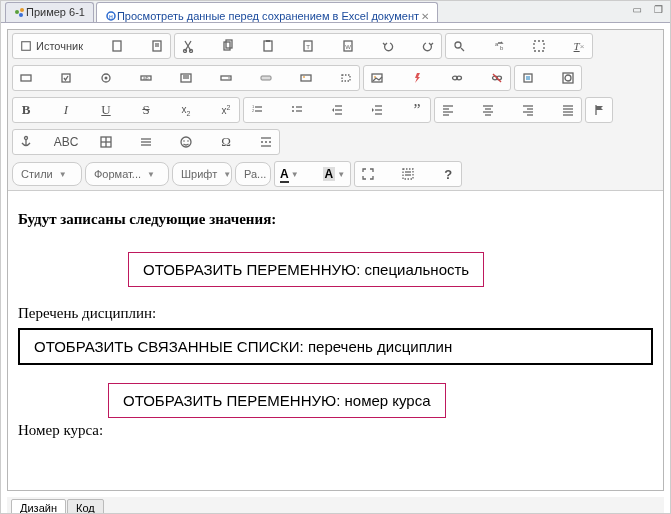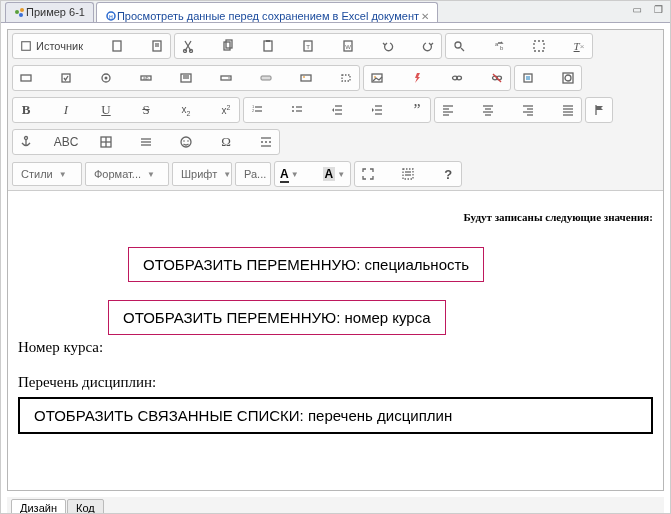--- a/index.html
+++ b/index.html
@@ -100,21 +100,21 @@
     height: 22px;
     padding: 0 6px;
     cursor: pointer;
     color: #444;
     font-size: 11px;
   }
   .combo {
     display: flex;
     align-items: center;
     border: 1px solid #ccc;
-    border-radius: 2px;
+    border-radius: 8px;
     background: #fdfdfd;
     height: 24px;
     padding: 0 4px 0 8px;
     color: #666;
     font-size: 11px;
     cursor: pointer;
     gap: 6px;
   }
   .combo .caret { color:#888; font-size:8px; }
   .colorbtn {
@@ -129,24 +129,24 @@
     flex: 1;
     background: #fff;
     border-top: 1px solid #ccc;
     overflow-y: scroll;
     padding: 14px 10px;
     font-family: "Times New Roman", serif;
     font-size: 15px;
     color: #000;
   }
   .content-title {
-    text-align: right;
+    text-align: left;
     font-weight: bold;
     margin: 6px 0 24px;
-    font-size: 11px;
+    font-size: 15px;
   }
   .field-row { margin-bottom: 18px; }
   .label-inline { }
   .var-box {
     display: inline-block;
     border: 1px solid #be185d;
     padding: 8px 14px;
     font-family: Arial, sans-serif;
     font-size: 15px;
     margin-left: 0;
@@ -597,29 +597,29 @@
   <div class="content-area">
     <div class="content-title">Будут записаны следующие значения:</div>
 
     <div class="field-row">
       <div style="margin-left:110px; margin-bottom:4px;">
         <span class="var-box">ОТОБРАЗИТЬ ПЕРЕМЕННУЮ: специальность</span>
       </div>
     </div>
 
     <div class="field-row">
+      <span class="label-inline">Перечень дисциплин:</span>
+      <div class="var-box-wide">ОТОБРАЗИТЬ СВЯЗАННЫЕ СПИСКИ: перечень дисциплин</div>
+    </div>
+
+    <div class="field-row">
       <div style="margin-left:90px; margin-bottom:4px;">
         <span class="var-box">ОТОБРАЗИТЬ ПЕРЕМЕННУЮ: номер курса</span>
       </div>
       <span class="label-inline">Номер курса:</span>
-    </div>
-
-    <div class="field-row">
-      <span class="label-inline">Перечень дисциплин:</span>
-      <div class="var-box-wide">ОТОБРАЗИТЬ СВЯЗАННЫЕ СПИСКИ: перечень дисциплин</div>
     </div>
   </div>
 </div>
 
 <div class="bottom-tabs">
   <div class="btab active">Дизайн</div>
   <div class="btab">Код</div>
 </div>
 
 </body></html>

